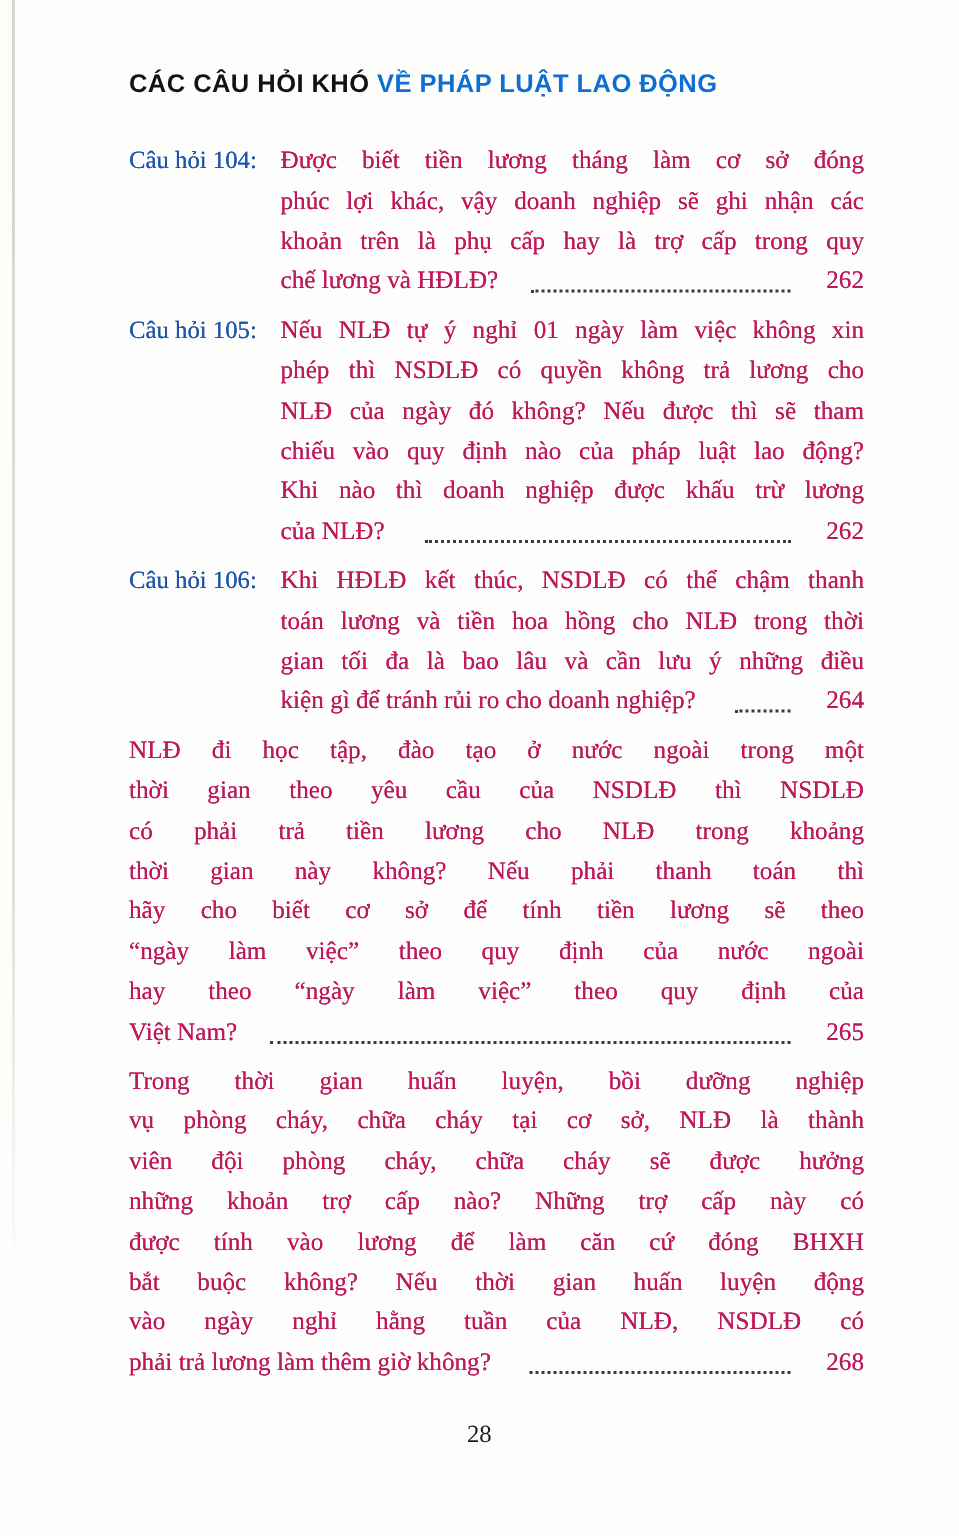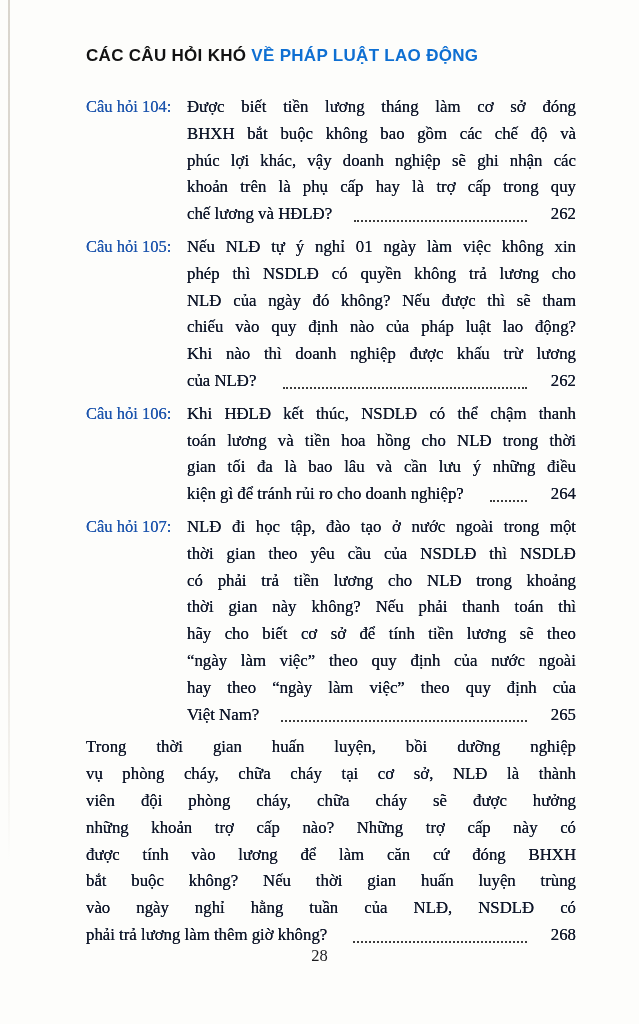--- a/index.html
+++ b/index.html
@@ -50,21 +50,21 @@
     font-size: 16.5px;
     line-height: 26.8px;
     color: var(--label-blue, #1d55ad);
     white-space: nowrap;
     text-shadow: 0 0 0.3px currentColor;
   }
   .entry-body {
     flex: 1 1 auto;
     font-size: 16.8px;
     line-height: 26.8px;
-    color: #0f172a;
+    color: #be185d;
     text-shadow: 0 0 0.3px currentColor;
   }
   .line {
     text-align: justify;
     text-align-last: justify;
   }
   .lastline {
     display: flex;
     gap: 20px;
   }
@@ -94,21 +94,20 @@
 
   <div class="running-header">
     <span class="hdr-black">CÁC CÂU HỎI KHÓ</span><span class="hdr-blue">VỀ PHÁP LUẬT LAO ĐỘNG</span>
   </div>
 
   <div class="toc" id="toc">
   <div class="entry">
     <div class="entry-label">Câu hỏi 104:</div>
     <div class="entry-body">
           <div class="line">Được biết tiền lương tháng làm cơ sở đóng</div>
-          <div class="line">BHXH bắt buộc không bao gồm các chế độ và</div>
           <div class="line">phúc lợi khác, vậy doanh nghiệp sẽ ghi nhận các</div>
           <div class="line">khoản trên là phụ cấp hay là trợ cấp trong quy</div>
           <div class="lastline">
             <span class="txt">chế lương và HĐLĐ?</span>
             <span class="dots"></span>
             <span class="pg">262</span>
           </div>
         </div>
   </div>
 
@@ -136,21 +135,20 @@
           <div class="line">gian tối đa là bao lâu và cần lưu ý những điều</div>
           <div class="lastline">
             <span class="txt">kiện gì để tránh rủi ro cho doanh nghiệp? </span>
             <span class="dots"></span>
             <span class="pg">264</span>
           </div>
         </div>
   </div>
 
   <div class="entry">
-    <div class="entry-label">Câu hỏi 107:</div>
     <div class="entry-body">
           <div class="line">NLĐ đi học tập, đào tạo ở nước ngoài trong một</div>
           <div class="line">thời gian theo yêu cầu của NSDLĐ thì NSDLĐ</div>
           <div class="line">có phải trả tiền lương cho NLĐ trong khoảng</div>
           <div class="line">thời gian này không? Nếu phải thanh toán thì</div>
           <div class="line">hãy cho biết cơ sở để tính tiền lương sẽ theo</div>
           <div class="line">“ngày làm việc” theo quy định của nước ngoài</div>
           <div class="line">hay theo “ngày làm việc” theo quy định của</div>
           <div class="lastline">
             <span class="txt">Việt Nam?</span>
@@ -160,21 +158,21 @@
         </div>
   </div>
 
   <div class="entry">
     <div class="entry-body">
           <div class="line">Trong thời gian huấn luyện, bồi dưỡng nghiệp</div>
           <div class="line">vụ phòng cháy, chữa cháy tại cơ sở, NLĐ là thành</div>
           <div class="line">viên đội phòng cháy, chữa cháy sẽ được hưởng</div>
           <div class="line">những khoản trợ cấp nào? Những trợ cấp này có</div>
           <div class="line">được tính vào lương để làm căn cứ đóng BHXH</div>
-          <div class="line">bắt buộc không? Nếu thời gian huấn luyện trùng</div>
+          <div class="line">bắt buộc không? Nếu thời gian huấn luyện động</div>
           <div class="line">vào ngày nghỉ hằng tuần của NLĐ, NSDLĐ có</div>
           <div class="lastline">
             <span class="txt">phải trả lương làm thêm giờ không? </span>
             <span class="dots"></span>
             <span class="pg">268</span>
           </div>
         </div>
   </div>
 </div>
 

